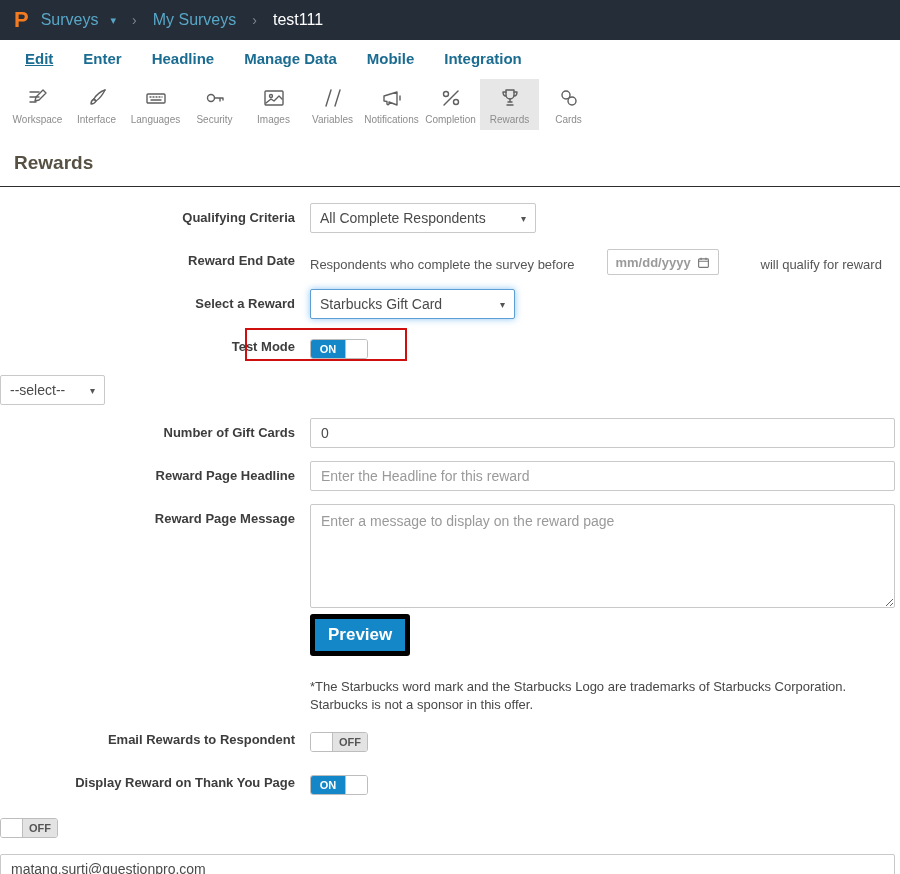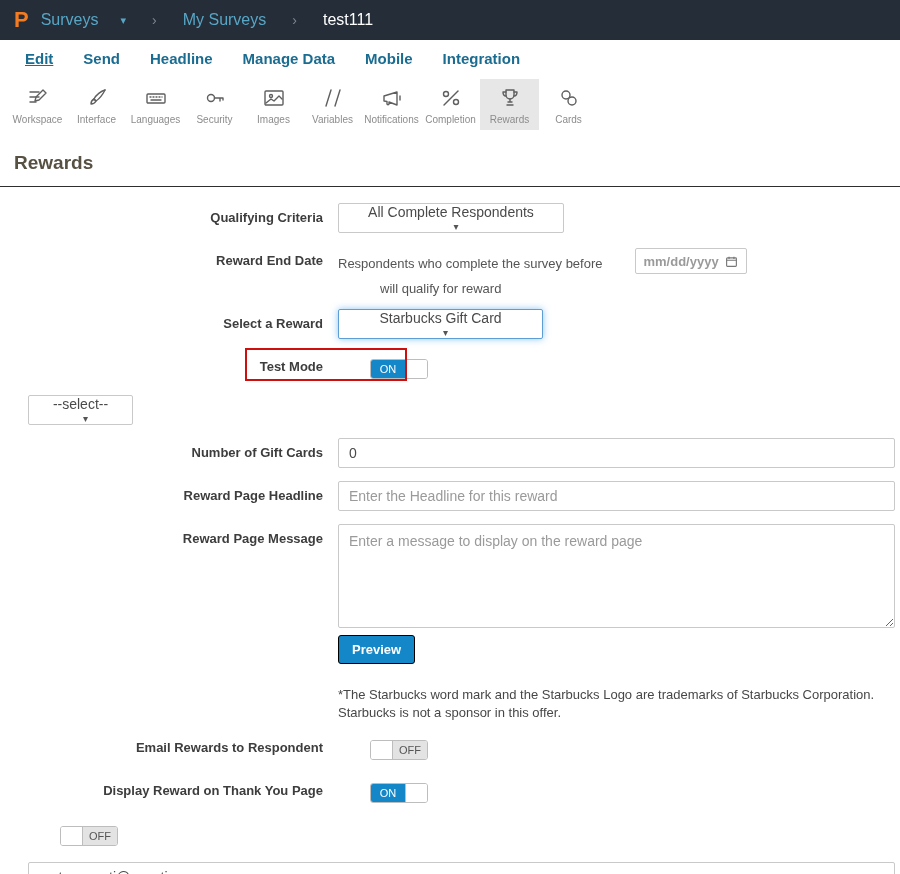--- a/index.html
+++ b/index.html
@@ -20,21 +20,21 @@
     padding: 0 14px;
     gap: 12px;
   }
   .logo {
     color: #f47b20;
     font-weight: bold;
     font-size: 22px;
     line-height: 1;
     cursor: pointer;
   }
-  .crumb { font-size: 16px; display: flex; align-items: center; gap: 22px; }
+  .crumb { font-size: 16px; display: flex; align-items: center; gap: 12px; }
   .crumb-link { color: #58a6c6; cursor: pointer; }
   .crumb-caret { color: #58a6c6; font-size: 11px; }
   .crumb-sep { color: #7d8793; font-size: 14px; padding: 0 4px; }
   .crumb-current { color: #ffffff; }
 
   
   .menu { display: flex; padding: 0 10px; background: #fff; }
   .menu-item {
     padding: 10px 15px 8px;
     color: #1b6c91;
@@ -63,21 +63,21 @@
   .page-title {
     font-size: 19px;
     font-weight: bold;
     color: #575143;
     padding: 16px 0 12px 14px;
   }
   .title-rule { border: none; border-top: 1px solid #2e2e2e; }
 
   
   .form { padding-top: 16px; }
-  .row { display: flex; align-items: flex-start; margin-bottom: 10px; position: relative; padding-left: 28px; }
+  .row { display: flex; align-items: flex-start; margin-bottom: 10px; position: relative; }
   .row-label {
     width: 310px;
     flex: 0 0 310px;
     text-align: right;
     padding: 7px 15px 0 0;
     font-size: 13px;
     font-weight: bold;
     color: #3d3d3d;
   }
   .row-control { flex: 1 1 auto; padding-right: 5px; min-height: 30px; display: flex; align-items: center; flex-wrap: wrap; }
@@ -87,21 +87,20 @@
     border: 1px solid #c9c9c9;
     border-radius: 2px;
     background: #fff;
     display: flex;
     align-items: center;
     justify-content: space-between;
     padding: 0 9px;
     font-size: 14px;
     color: #4a4a4a;
     cursor: pointer;
-    flex-direction: column;
   }
   .caret { font-size: 10px; color: #555; margin-left: 10px; }
   .w226 { width: 226px; }
   .w205 { width: 205px; }
   .w105 { width: 105px; }
   .select.focused {
     border-color: #5d9fd4;
     box-shadow: 0 0 7px rgba(82,168,236,.65);
   }
 
@@ -151,48 +150,47 @@
 
   
   .toggle {
     width: 58px;
     height: 20px;
     border: 1px solid #bdbdbd;
     border-radius: 3px;
     display: flex;
     overflow: hidden;
     font-size: 11px;
-    font-weight: normal;
+    font-weight: bold;
     cursor: pointer;
     margin-top: 4px;
     background: #fff;
-    margin-left: 32px;
   }
   .seg { display: flex; align-items: center; justify-content: center; }
   .toggle.on .seg-on { flex: 0 0 34px; background: #1487c8; color: #fff; }
   .toggle.on .seg-knob { flex: 1 1 auto; background: #fff; border-left: 1px solid #bdbdbd; }
   .toggle.off .seg-knob { flex: 0 0 22px; background: #fff; border-right: 1px solid #bdbdbd; }
   .toggle.off .seg-off { flex: 1 1 auto; background: #e3e3e3; color: #555; }
 
   .highlight-box {
     position: absolute;
     left: 245px;
     top: -4px;
     width: 162px;
     height: 33px;
     border: 2px solid #cf0e0e;
     pointer-events: none;
   }
 
   
   .btn {
     background: #1487c8;
-    border: 1px solid #000000;
+    border: 5px solid #000000;
     color: #fff;
-    font-size: 13px;
+    font-size: 17px;
     font-weight: bold;
     padding: 6px 13px;
     border-radius: 3px;
     cursor: pointer;
     font-family: "Liberation Sans", sans-serif;
   }
 
   .disclaimer {
     font-size: 13px;
     color: #474747;
@@ -228,21 +226,21 @@
     <span class="crumb-caret">▾</span>
     <span class="crumb-sep">›</span>
     <span class="crumb-link">My Surveys</span>
     <span class="crumb-sep">›</span>
     <span class="crumb-current">test111</span>
   </span>
 </div>
 
 <div class="menu">
   <span class="menu-item active">Edit</span>
-  <span class="menu-item">Send</span>
+  <span class="menu-item">Enter</span>
   <span class="menu-item">Headline</span>
   <span class="menu-item">Manage Data</span>
   <span class="menu-item">Mobile</span>
   <span class="menu-item">Integration</span>
 </div>
 
 <div class="toolbar">
   <div class="tool">
     <svg viewBox="0 0 24 24">
       <path d="M4 6h9M4 11h9M4 16h6"></path>

